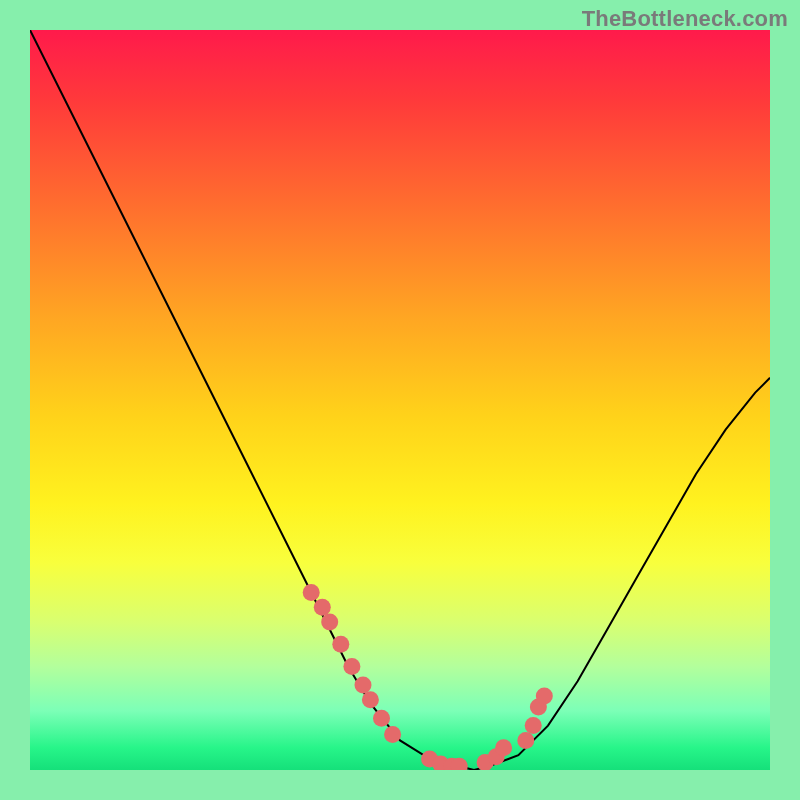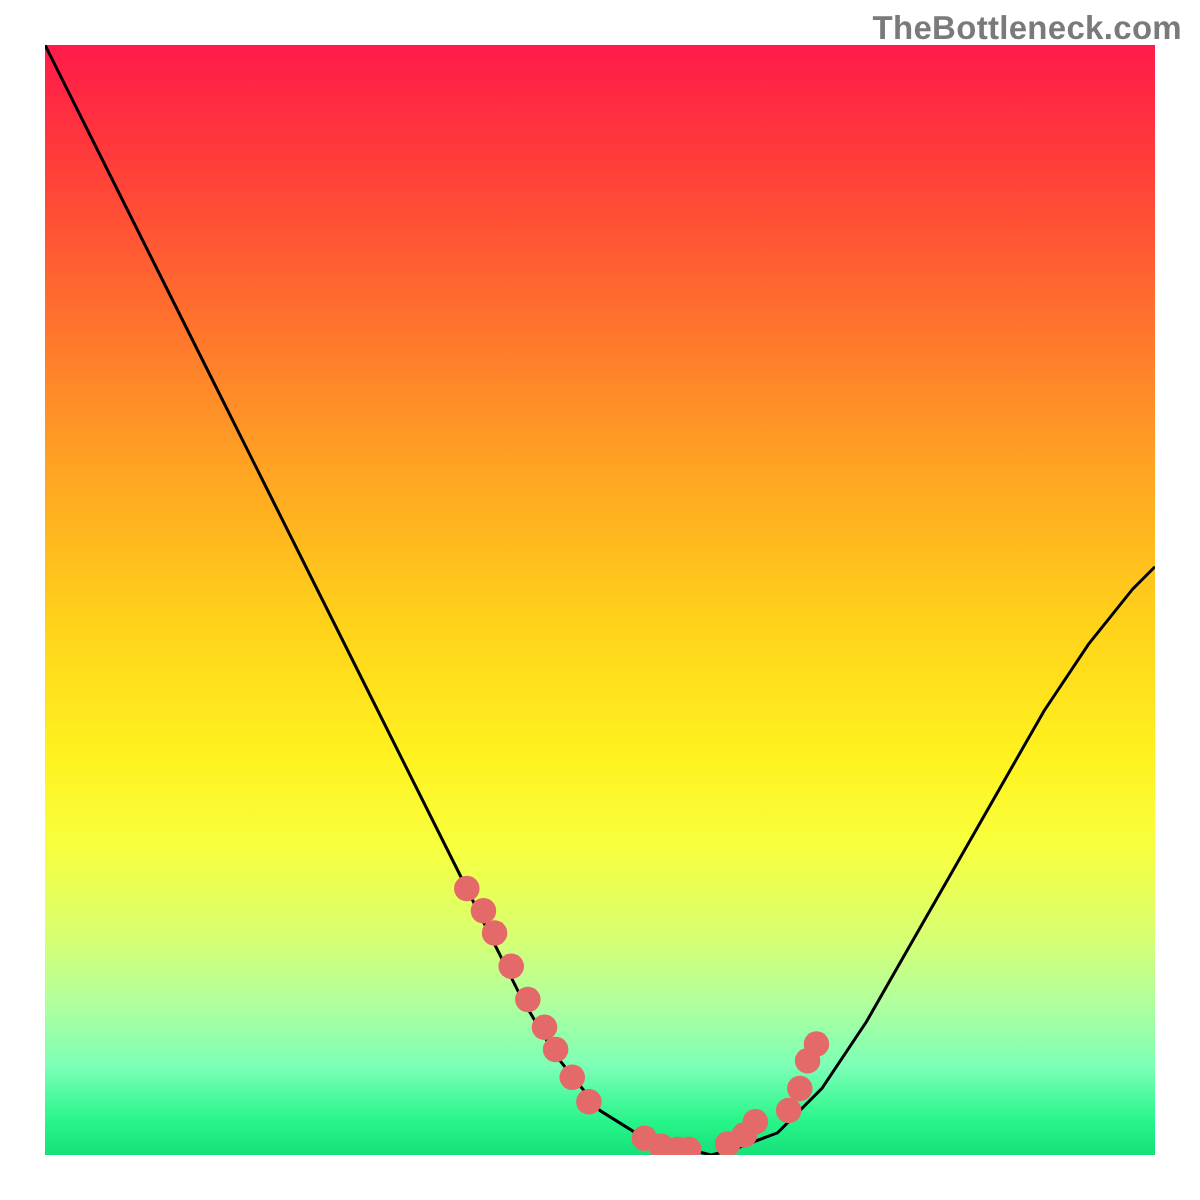--- a/index.html
+++ b/index.html
@@ -7,21 +7,21 @@
     padding: 0;
     width: 800px;
     height: 800px;
     background: #000;
     overflow: hidden;
   }
   .stage {
     position: relative;
     width: 800px;
     height: 800px;
-    background: #ffffff;
+    background: #86efac;
   }
   .plot {
     position: absolute;
     left: 30px;
     top: 30px;
     width: 740px;
     height: 740px;
     background: linear-gradient(
       to bottom,
       #ff1a4b 0%,

